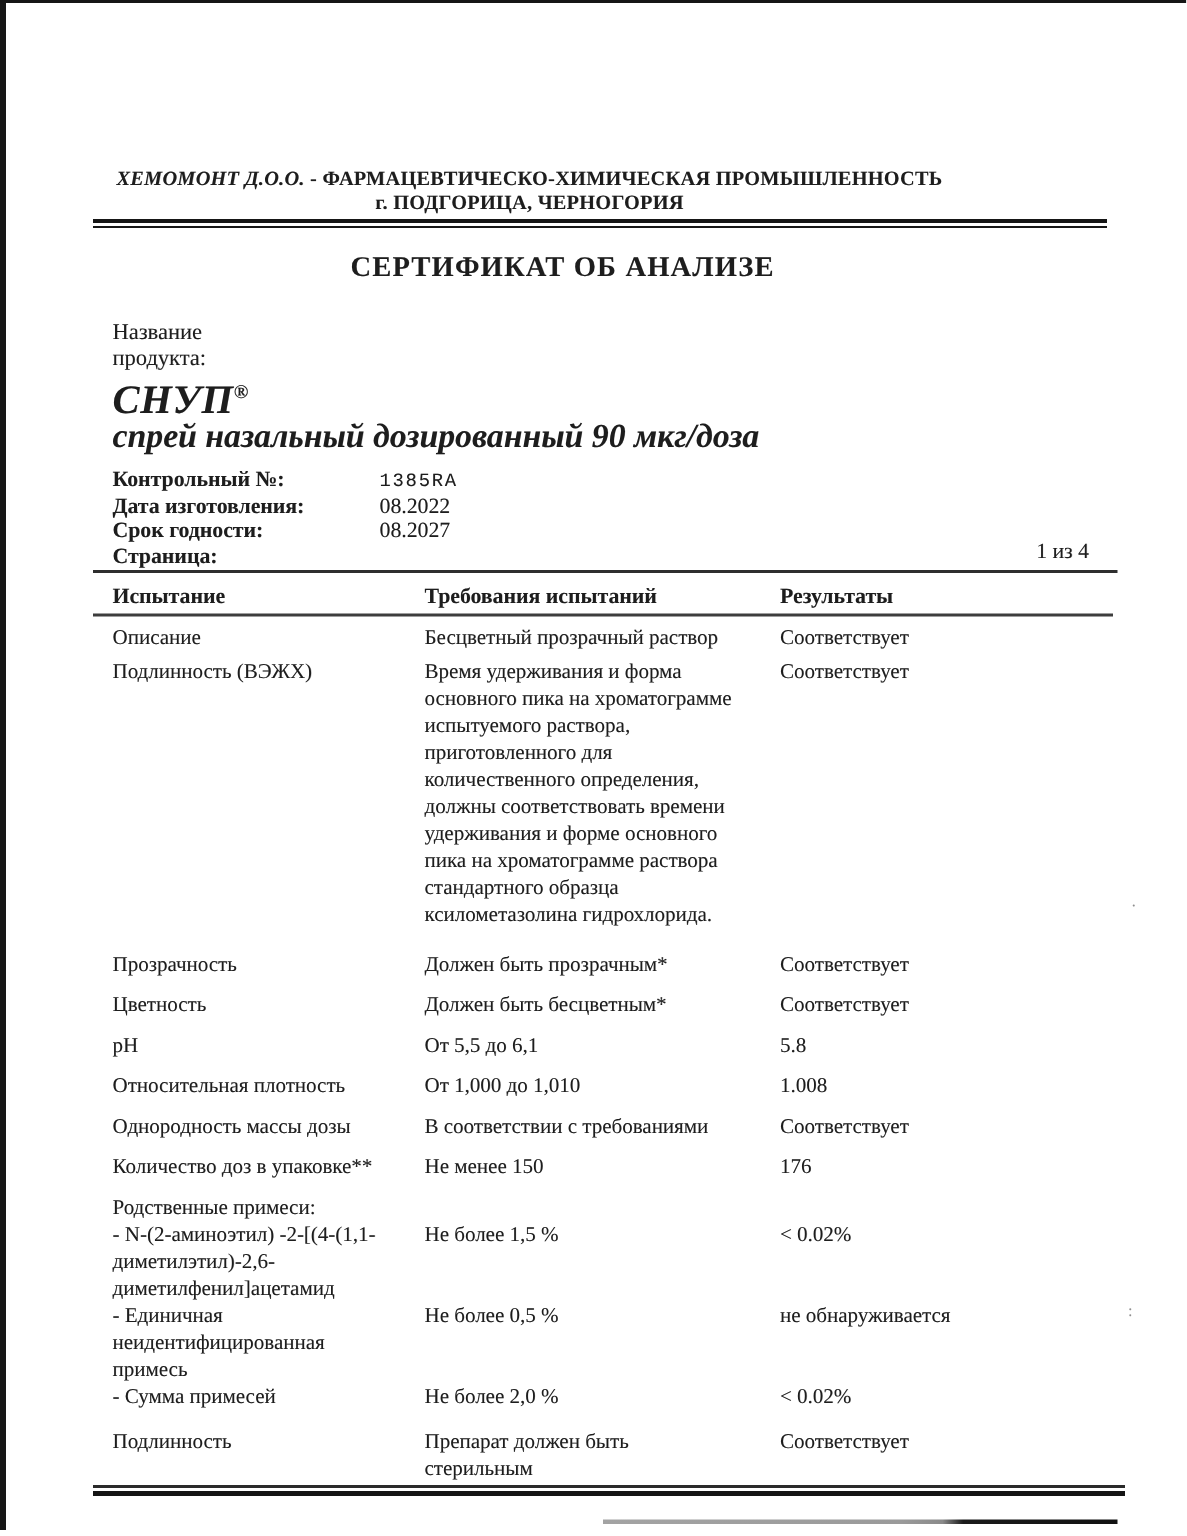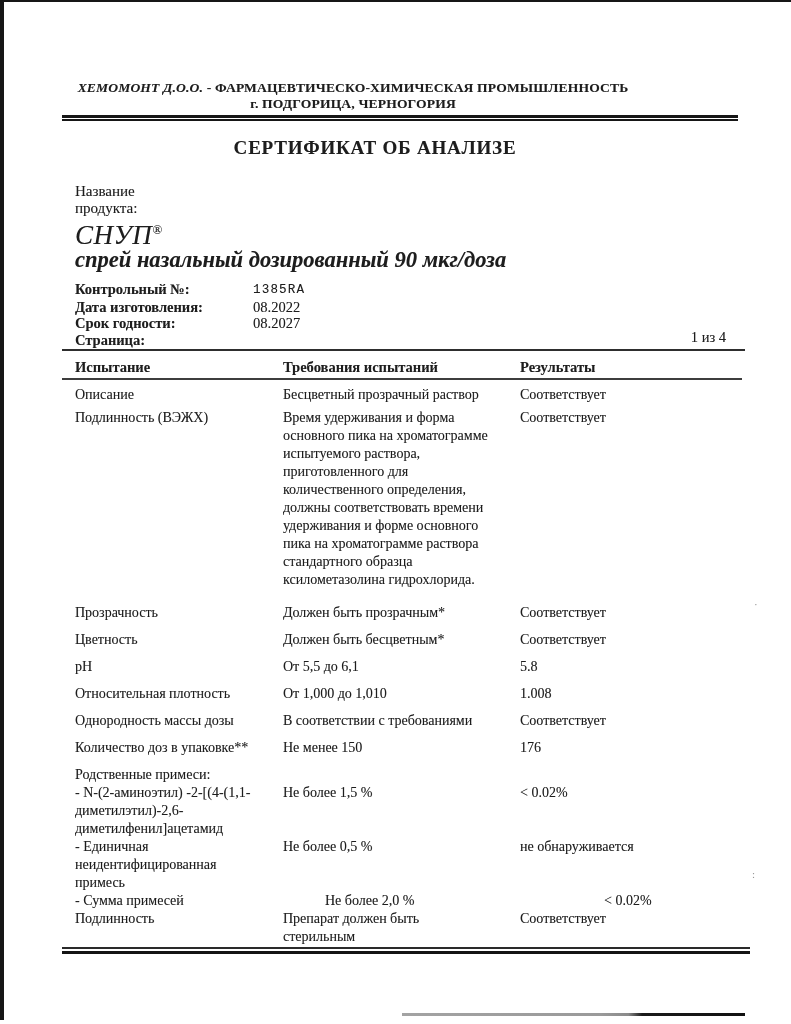--- a/index.html
+++ b/index.html
@@ -7,55 +7,55 @@
     position:relative; width:791px; height:1024px; overflow:hidden;
     background:#ffffff; color:#1d1d1d;
     font-family:"Liberation Serif", serif;
     text-shadow:0.2px 0.2px 0.4px rgba(40,40,40,0.35);
   }
   
   .scan-top  { position:absolute; top:0; left:0; width:791px; height:2px; background:#161616; }
   .scan-left { position:absolute; top:0; left:0; width:4px; height:1020px; background:#161616; }
   .speck { position:absolute; color:#8f8f8f; font-size:11px; text-shadow:none; }
 
-  .content { position:absolute; left:75px; top:80px; width:670px; }
+  .content { position:absolute; left:75px; top:111px; width:670px; }
 
   .company { width:556px; text-align:center; font-weight:bold; font-size:13.5px; line-height:16px; letter-spacing:0.2px; }
   .company .it { font-style:italic; }
 
   .rule-double-header {
     margin:3px 0 0 -13px; width:676px; height:7px;
     background:linear-gradient(to bottom,#161616 0,#161616 3px,transparent 3px,transparent 4.5px,#161616 4.5px,#161616 6px,transparent 6px);
   }
 
   .title { width:600px; margin:15px 0 0 0; text-align:center; font-size:19px; font-weight:bold; letter-spacing:0.8px; }
 
   .product { margin-top:16px; display:flex; align-items:flex-start;flex-direction:column; }
   .product-label { flex:none; width:111px; padding-top:8px; font-size:15px; }
-  .product-name { font-size:27px; font-weight:normal; font-style:italic; line-height:25px; letter-spacing:0.5px; }
+  .product-name { font-size:27px; font-weight:bold; font-style:italic; line-height:25px; letter-spacing:0.5px; }
   .product-name sup { font-size:13px; }
   .product-subtitle { font-size:22.5px; font-weight:bold; font-style:italic; line-height:23px; }
 
   .meta { margin-top:10px; font-size:14.5px; line-height:16.5px; }
   .meta-row { display:flex; position:relative; }
   .meta-label { flex:none; width:178px;font-weight:bold; }
   .meta-value.mono { font-family:"Liberation Mono", monospace; font-size:12.5px; letter-spacing:1.2px; padding-top:1px; }
   .page-indicator { position:absolute; right:19px; top:-3px; }
 
   .rule-thin { margin:1px 0 0 -13px; width:683px; height:2px; background:#2e2e2e; }
 
   .analysis-table { margin-top:7px; font-size:14px; line-height:18px; }
   .t-row { display:flex; align-items:flex-start; margin-bottom:9px;justify-content:center; }
   .t-head { font-weight:bold; font-size:14.5px; margin-bottom:0; }
   .c1 { flex:none; width:208px; padding-right:23px; box-sizing:border-box; }
   .c2 { flex:none; width:237px; padding-right:27px; box-sizing:border-box; }
   .c3 { flex:1; }
   .t-head .c1, .t-head .c2, .t-head .c3 { white-space:nowrap; }
   .rule-head { margin:2px 0 6px -13px; width:680px; height:1.5px; background:#3d3d3d; }
-  .mb0 { margin-bottom:0; } .mb1 { margin-bottom:15px; } .mb4 { margin-bottom:0;gap:42px; } .mb5 { margin-bottom:5px; }
+  .mb0 { margin-bottom:0; } .mb1 { margin-bottom:15px; } .mb4 { margin-bottom:12px; } .mb5 { margin-bottom:5px; }
 
   .rule-double-bottom {
     margin:1px 0 0 -13px; width:688px; height:9px;
     background:linear-gradient(to bottom,#2a2a2a 0,#2a2a2a 2px,transparent 2px,transparent 4px,#141414 4px,#141414 7px,transparent 7px);
   }
 
   .bottom-line {
     position:absolute; left:402px; top:1013px; width:343px; height:2.5px;
     background:linear-gradient(to right,#a3a3a3 0,#9a9a9a 58%,#8a8a8a 66%,#1a1a1a 70%,#111 100%);
   }

